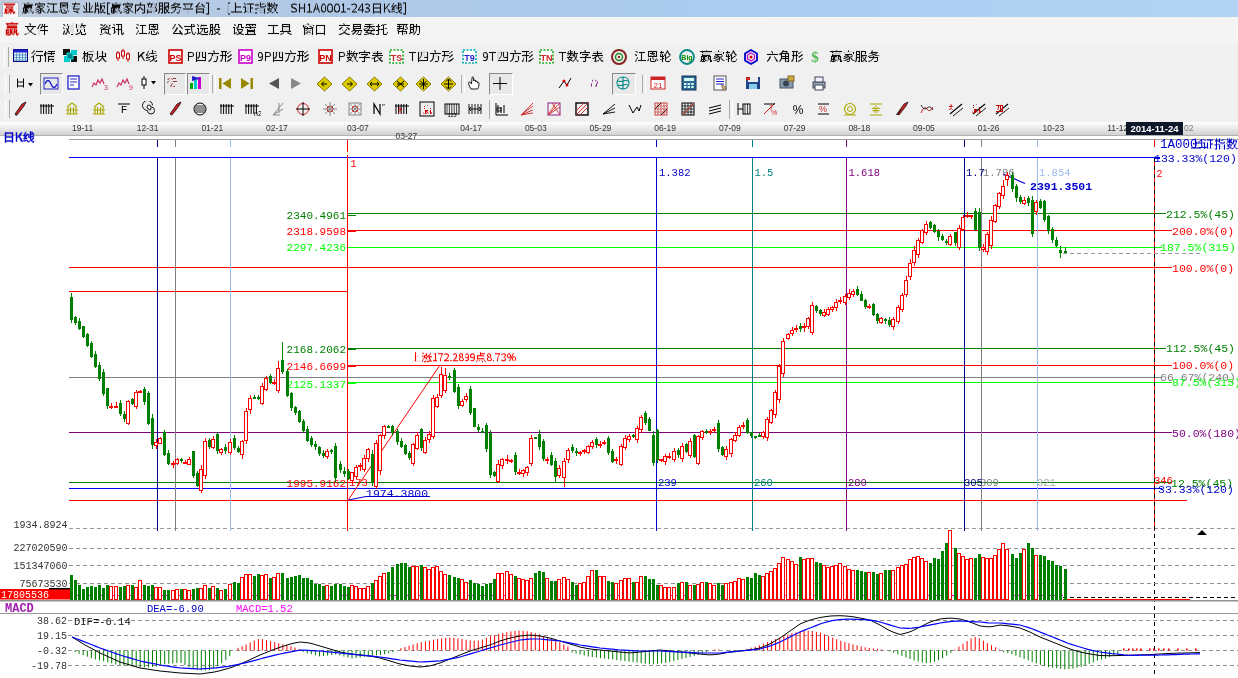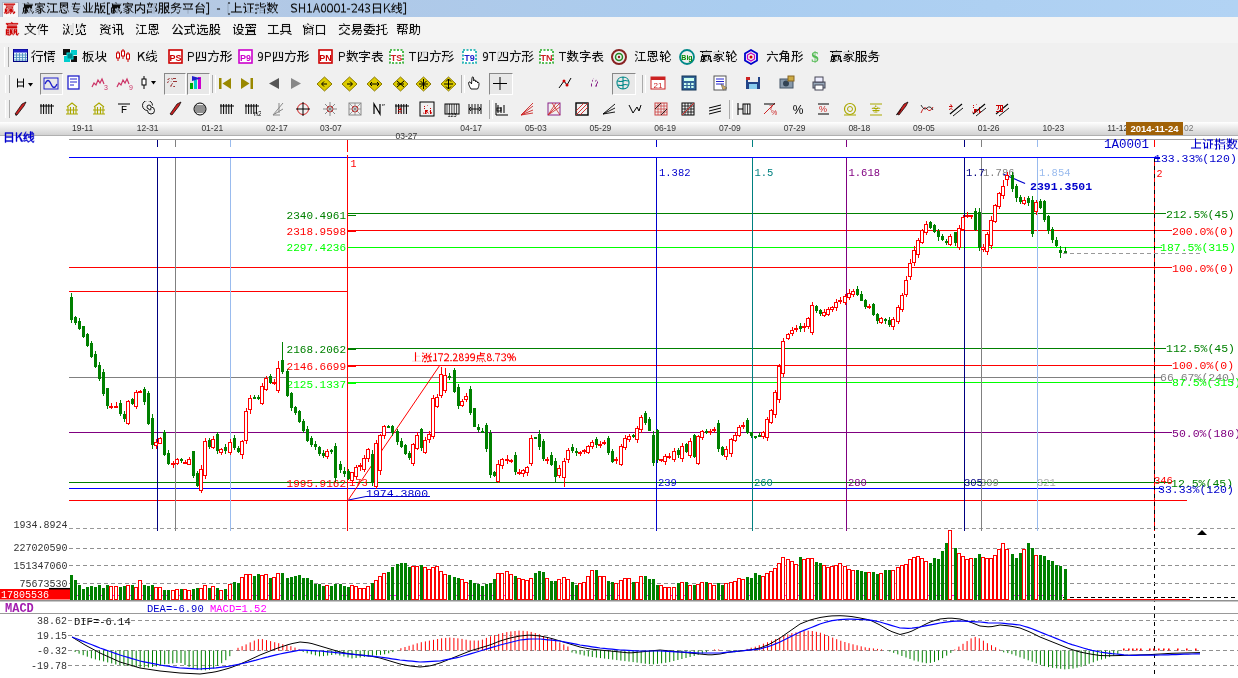--- a/index.html
+++ b/index.html
@@ -482,35 +482,35 @@
 <svg style="position:absolute;left:994px;top:101px" width="17" height="17">
     <line x1="2" y1="13" x2="14" y2="3" stroke="#000" stroke-width="1.1"></line>
     <line x1="5" y1="15" x2="15" y2="7" stroke="#000" stroke-width="0.9"></line>
     <path transform="translate(1,11)" d="M1 -7V0H1V-0H7V0H8V-7ZM1 -1V-6H3C3 -4 3 -3 2 -2C2 -2 2 -2 2 -2C4 -2 4 -4 4 -6H5V-3C5 -3 5 -2 6 -2C6 -2 7 -2 7 -2C7 -2 7 -2 7 -2C7 -3 7 -3 7 -3C7 -3 7 -3 7 -3C7 -3 6 -3 6 -3C6 -3 6 -3 6 -3V-6H7V-1Z" fill="#cc0000"></path>
   </svg>
 <div style="position:absolute;left:0;top:122px;width:1238px;height:13px;background:linear-gradient(180deg,#ffffff,#d2d2d2);border-bottom:1px solid #b0b0b0"></div>
 <div style="position:absolute;left:72px;top:123px;font:8.5px 'Liberation Sans';color:#333">19-11</div>
 <div style="position:absolute;left:136.7px;top:123px;font:8.5px 'Liberation Sans';color:#333">12-31</div>
 <div style="position:absolute;left:201.39999999999998px;top:123px;font:8.5px 'Liberation Sans';color:#333">01-21</div>
 <div style="position:absolute;left:266.09999999999997px;top:123px;font:8.5px 'Liberation Sans';color:#333">02-17</div>
-<div style="position:absolute;left:320px;top:123px;font:8.5px 'Liberation Sans';color:#333">03-07</div>
+<div style="position:absolute;left:347px;top:123px;font:8.5px 'Liberation Sans';color:#333">03-07</div>
 <div style="position:absolute;left:395.49999999999994px;top:131px;font:8.5px 'Liberation Sans';color:#333">03-27</div>
 <div style="position:absolute;left:460.19999999999993px;top:123px;font:8.5px 'Liberation Sans';color:#333">04-17</div>
 <div style="position:absolute;left:524.9px;top:123px;font:8.5px 'Liberation Sans';color:#333">05-03</div>
 <div style="position:absolute;left:589.6px;top:123px;font:8.5px 'Liberation Sans';color:#333">05-29</div>
 <div style="position:absolute;left:654.3000000000001px;top:123px;font:8.5px 'Liberation Sans';color:#333">06-19</div>
 <div style="position:absolute;left:719.0000000000001px;top:123px;font:8.5px 'Liberation Sans';color:#333">07-09</div>
 <div style="position:absolute;left:783.7000000000002px;top:123px;font:8.5px 'Liberation Sans';color:#333">07-29</div>
 <div style="position:absolute;left:848.4000000000002px;top:123px;font:8.5px 'Liberation Sans';color:#333">08-18</div>
 <div style="position:absolute;left:913.1000000000003px;top:123px;font:8.5px 'Liberation Sans';color:#333">09-05</div>
 <div style="position:absolute;left:977.8000000000003px;top:123px;font:8.5px 'Liberation Sans';color:#333">01-26</div>
 <div style="position:absolute;left:1042.5000000000002px;top:123px;font:8.5px 'Liberation Sans';color:#333">10-23</div>
 <div style="position:absolute;left:1107.2000000000003px;top:123px;font:8.5px 'Liberation Sans';color:#333">11-12</div>
 <div style="position:absolute;left:1184px;top:123px;font:8.5px 'Liberation Sans';color:#777">02</div>
-<div style="position:absolute;left:1126px;top:122px;width:57px;height:13px;background:#a16207;color:#fff;font:bold 9.5px 'Liberation Sans';text-align:center;line-height:13px">2014-11-24</div>
+<div style="position:absolute;left:1126px;top:122px;width:57px;height:13px;background:#0f172a;color:#fff;font:bold 9.5px 'Liberation Sans';text-align:center;line-height:13px">2014-11-24</div>
 <svg style="position:absolute;left:0;top:0" width="1238" height="678">
     <line x1="69" y1="139.5" x2="1238" y2="139.5" stroke="#a0a0a0" stroke-width="1"></line>
     <line x1="69" y1="157.5" x2="1160" y2="157.5" stroke="#0000ff" stroke-width="1"></line>
     <line x1="69" y1="267.5" x2="1162" y2="267.5" stroke="#ff0000" stroke-width="1"></line>
     <line x1="69" y1="291.5" x2="347.5" y2="291.5" stroke="#ff0000" stroke-width="1"></line>
     <line x1="69" y1="377.5" x2="1162" y2="377.5" stroke="#808080" stroke-width="1"></line>
     <line x1="69" y1="432.5" x2="1162" y2="432.5" stroke="#800080" stroke-width="1"></line>
     <line x1="69" y1="482.5" x2="1162" y2="482.5" stroke="#008000" stroke-width="1"></line>
     <line x1="69" y1="488.5" x2="1162" y2="488.5" stroke="#0000ff" stroke-width="1"></line>
     <line x1="69" y1="500.5" x2="1187" y2="500.5" stroke="#ff0000" stroke-width="1"></line>
@@ -1625,22 +1625,22 @@
     <rect x="1168.0" y="648.5" width="1.6" height="2" fill="#ff0000"></rect>
     <rect x="1177.0" y="648.5" width="1.6" height="2" fill="#ff0000"></rect>
     <rect x="1186.0" y="648.5" width="1.6" height="2" fill="#ff0000"></rect>
     <rect x="1195.0" y="648.5" width="1.6" height="2" fill="#ff0000"></rect>
     <polyline points="72,637.0 76,639.5 80,641.9 84,644.4 88,646.6 92,648.7 96,650.9 100,653.0 104,654.8 108,656.6 112,658.4 116,660.2 120,662.0 124,663.2 128,664.4 132,665.6 136,666.8 140,668.0 144,668.6 148,669.2 152,669.8 156,670.4 160,671.0 164,671.4 168,671.8 172,672.2 176,672.6 180,673.0 184,673.2 188,673.4 192,673.6 196,673.8 200,674.0 204,673.5 208,672.9 212,672.4 216,671.7 220,670.7 224,669.6 228,668.5 232,667.2 236,665.6 240,664.0 244,662.4 248,660.6 252,658.7 256,656.9 260,655.0 264,653.4 268,651.8 272,650.2 276,648.7 280,647.3 284,646.0 288,644.7 292,643.6 296,642.8 300,642.0 304,642.4 308,642.8 312,643.6 316,644.8 320,646.0 324,647.2 328,648.4 332,649.6 336,650.8 340,652.0 344,652.8 348,653.6 352,654.2 356,654.6 360,655.0 364,655.4 368,655.8 372,656.4 376,657.2 380,658.0 384,659.2 388,660.4 392,661.6 396,662.8 400,664.0 404,664.8 408,665.6 412,666.2 416,666.6 420,667.0 424,666.6 428,666.2 432,665.4 436,664.2 440,663.0 444,661.4 448,659.8 452,658.2 456,656.6 460,655.0 464,653.4 468,651.8 472,650.4 476,649.2 480,648.0 484,646.8 488,645.6 492,644.2 496,642.6 500,641.0 504,639.8 508,638.6 512,637.6 516,636.8 520,636.0 524,635.6 528,635.2 532,635.2 536,635.6 540,636.0 544,636.8 548,637.6 552,638.6 556,639.8 560,641.0 564,642.2 568,643.4 572,644.6 576,645.8 580,647.0 584,647.8 588,648.6 592,649.2 596,649.6 600,650.0 604,650.4 608,650.8 612,651.2 616,651.6 620,652.0 624,652.4 628,652.8 632,652.8 636,652.4 640,652.0 644,651.6 648,651.2 652,650.8 656,650.4 660,650.0 664,650.4 668,650.8 672,651.2 676,651.6 680,652.0 684,652.4 688,652.8 692,653.2 696,653.6 700,654.0 704,654.4 708,654.8 712,654.8 716,654.4 720,654.0 724,653.2 728,652.4 732,651.8 736,651.4 740,651.0 744,650.6 748,650.2 752,649.6 756,648.8 760,648.0 764,646.4 768,644.8 772,642.8 776,640.4 780,638.0 784,635.2 788,632.4 792,629.6 796,626.8 800,624.0 804,622.4 808,620.8 812,619.5 816,618.5 820,617.5 824,616.9 828,616.3 832,615.9 836,615.8 840,615.7 844,615.9 848,616.2 852,616.6 856,617.3 860,618.0 864,618.8 868,619.6 872,621.0 876,623.0 880,625.0 884,627.4 888,629.8 892,631.7 896,633.1 900,634.5 904,633.5 908,632.5 912,631.0 916,629.0 920,627.0 924,625.0 928,623.0 932,621.4 936,620.2 940,619.0 944,618.6 948,618.2 952,618.2 956,618.6 960,619.0 964,620.2 968,621.4 972,622.8 976,624.4 980,626.0 984,626.4 988,626.8 992,626.6 996,625.8 1000,625.0 1004,625.4 1008,625.8 1012,626.4 1016,627.2 1020,628.0 1024,629.6 1028,631.2 1032,633.0 1036,635.0 1040,637.0 1044,638.6 1048,640.2 1052,641.8 1056,643.4 1060,645.0 1064,646.6 1068,648.2 1072,649.6 1076,650.8 1080,652.0 1084,652.8 1088,653.6 1092,654.3 1096,654.9 1100,655.5 1104,655.6 1108,655.7 1112,655.7 1116,655.6 1120,655.5 1124,655.4 1128,655.3 1132,655.1 1136,655.0 1140,654.9 1144,654.8 1148,654.7 1152,654.5 1156,654.2 1160,654.0 1164,653.8 1168,653.5 1172,653.3 1176,653.2 1180,653.1 1184,653.0 1188,652.9 1192,652.8 1196,652.7 1200,652.6" fill="none" stroke="#000000" stroke-width="1"></polyline>
     <polyline points="72,637.0 76,638.5 80,640.1 84,641.6 88,643.2 92,644.8 96,646.4 100,648.0 104,649.4 108,650.8 112,652.2 116,653.6 120,655.0 124,656.2 128,657.4 132,658.6 136,659.8 140,661.0 144,661.8 148,662.6 152,663.4 156,664.2 160,665.0 164,665.6 168,666.2 172,666.8 176,667.4 180,668.0 184,668.2 188,668.4 192,668.6 196,668.8 200,669.0 204,668.7 208,668.5 212,668.2 216,667.9 220,667.3 224,666.8 228,666.3 232,665.6 236,664.8 240,664.0 244,663.2 248,662.2 252,661.1 256,660.1 260,659.0 264,657.9 268,656.9 272,655.8 276,654.8 280,654.0 284,653.2 288,652.4 292,651.6 296,650.8 300,650.0 304,650.2 308,650.4 312,650.6 316,650.8 320,651.0 324,651.4 328,651.8 332,652.2 336,652.6 340,653.0 344,653.4 348,653.8 352,654.2 356,654.6 360,655.0 364,655.4 368,655.8 372,656.2 376,656.6 380,657.0 384,657.6 388,658.2 392,658.8 396,659.4 400,660.0 404,660.4 408,660.8 412,661.2 416,661.6 420,662.0 424,661.8 428,661.6 432,661.4 436,661.2 440,661.0 444,660.2 448,659.4 452,658.6 456,657.8 460,657.0 464,655.8 468,654.6 472,653.4 476,652.2 480,651.0 484,649.8 488,648.6 492,647.4 496,646.2 500,645.0 504,644.0 508,643.0 512,642.0 516,641.0 520,640.0 524,639.6 528,639.2 532,639.0 536,639.0 540,639.0 544,639.4 548,639.8 552,640.2 556,640.6 560,641.0 564,641.8 568,642.6 572,643.4 576,644.2 580,645.0 584,645.6 588,646.2 592,646.8 596,647.4 600,648.0 604,648.4 608,648.8 612,649.2 616,649.6 620,650.0 624,650.2 628,650.4 632,650.6 636,650.8 640,651.0 644,651.0 648,651.0 652,651.0 656,651.0 660,651.0 664,651.2 668,651.4 672,651.6 676,651.8 680,652.0 684,652.2 688,652.4 692,652.6 696,652.8 700,653.0 704,653.0 708,653.0 712,653.0 716,653.0 720,653.0 724,652.6 728,652.2 732,651.8 736,651.4 740,651.0 744,650.6 748,650.2 752,649.8 756,649.4 760,649.0 764,647.8 768,646.6 772,645.2 776,643.6 780,642.0 784,640.0 788,638.0 792,636.0 796,634.0 800,632.0 804,630.4 808,628.8 812,627.2 816,625.6 820,624.0 824,622.8 828,621.6 832,620.7 836,620.1 840,619.5 844,619.3 848,619.1 852,619.1 856,619.3 860,619.5 864,619.7 868,619.9 872,620.4 876,621.2 880,622.0 884,623.2 888,624.4 892,625.6 896,626.8 900,628.0 904,628.2 908,628.4 912,628.2 916,627.6 920,627.0 924,626.2 928,625.4 932,624.6 936,623.8 940,623.0 944,622.4 948,621.8 952,621.4 956,621.2 960,621.0 964,621.2 968,621.4 972,621.6 976,621.8 980,622.0 984,622.4 988,622.8 992,623.0 996,623.0 1000,623.0 1004,623.4 1008,623.8 1012,624.2 1016,624.6 1020,625.0 1024,626.2 1028,627.4 1032,628.8 1036,630.4 1040,632.0 1044,633.6 1048,635.2 1052,636.8 1056,638.4 1060,640.0 1064,641.6 1068,643.2 1072,644.6 1076,645.8 1080,647.0 1084,648.2 1088,649.4 1092,650.4 1096,651.2 1100,652.0 1104,652.6 1108,653.2 1112,653.7 1116,654.0 1120,654.4 1124,654.8 1128,655.1 1132,655.3 1136,655.3 1140,655.2 1144,655.2 1148,655.2 1152,655.2 1156,655.1 1160,655.0 1164,654.9 1168,654.8 1172,654.7 1176,654.6 1180,654.4 1184,654.2 1188,654.1 1192,654.0 1196,653.9 1200,653.9" fill="none" stroke="#0000ff" stroke-width="1.2"></polyline>
   </svg>
 <svg style="position:absolute;left:3px;top:131px;overflow:visible" width="34" height="16">
     <path transform="translate(0,10.6)" d="M3 -4H9V-1H3ZM3 -5V-8H9V-5ZM2 -9V1H3V0H9V1H10V-9Z M13 0H14V-3L16 -5L18 0H20L17 -5L19 -9H18L14 -4H14V-9H13Z M20 -1 21 0C22 -0 23 -1 25 -1L24 -2C23 -1 21 -1 20 -1ZM28 -9C29 -9 30 -9 30 -8L30 -9C30 -9 29 -10 29 -10ZM21 -5C21 -5 21 -5 23 -5C22 -5 22 -4 21 -4C21 -3 21 -3 20 -3C21 -3 21 -2 21 -2C21 -2 21 -2 24 -3C24 -3 24 -4 24 -4L22 -3C23 -4 24 -6 25 -7L24 -8C24 -7 23 -7 23 -6L22 -6C22 -7 23 -8 23 -10L23 -10C22 -9 21 -7 21 -7C21 -6 21 -6 20 -6C20 -6 21 -5 21 -5ZM30 -4C30 -3 29 -3 28 -2C28 -3 28 -4 28 -4L31 -5L31 -6L28 -5C28 -6 28 -6 28 -7L31 -7L31 -8L28 -8C28 -8 28 -9 28 -10H27C27 -9 27 -8 27 -7L25 -7L25 -6L27 -7C27 -6 27 -6 27 -5L25 -5L25 -4L27 -4C27 -3 27 -2 28 -2C27 -1 26 -0 24 0C25 0 25 1 25 1C26 0 27 -0 28 -1C29 0 29 1 30 1C31 1 31 1 31 -1C31 -1 31 -1 31 -1C31 -0 30 0 30 0C30 0 29 -0 29 -1C30 -2 31 -3 31 -4Z" fill="#0000cc" stroke="#0000cc" stroke-width="0.4"></path>
   </svg>
-<div style="position:absolute;left:1104px;top:138px;font:12.5px 'Liberation Mono';color:#0000cc">1A0001</div>
+<div style="position:absolute;left:1160px;top:138px;font:12.5px 'Liberation Mono';color:#0000cc">1A0001</div>
 <svg style="position:absolute;left:1190px;top:138px;overflow:visible" width="51" height="16">
     <path transform="translate(0,10.6)" d="M5 -10V-1H1V0H11V-1H6V-5H11V-6H6V-10Z M13 -9C14 -9 15 -8 15 -7L16 -8C15 -8 14 -9 14 -10ZM16 -0V0H24V-0H21V-4H23V-5H21V-8H23V-9H17V-8H20V-0H18V-6H17V-0ZM13 -6V-5H14V-1C14 -1 14 -0 14 0C14 0 14 0 14 1C14 0 15 0 17 -1C17 -2 16 -2 16 -2L15 -1V-6Z M34 -9C33 -9 32 -9 30 -8V-10H29V-7C29 -6 30 -5 31 -5C31 -5 34 -5 34 -5C35 -5 35 -6 35 -7C35 -7 35 -8 35 -8C35 -6 34 -6 34 -6C33 -6 31 -6 31 -6C30 -6 30 -6 30 -7V-8C32 -8 34 -8 35 -9ZM30 -2H34V-0H30ZM30 -2V-4H34V-2ZM29 -4V1H30V0H34V1H35V-4ZM26 -10V-8H25V-7H26V-4L24 -4L25 -3L26 -3V-0C26 0 26 0 26 0C26 0 25 0 25 0C25 0 25 1 25 1C26 1 26 1 27 1C27 1 27 0 27 -0V-4L29 -4L29 -5L27 -4V-7H29V-8H27V-10Z M41 -10C41 -9 41 -9 40 -8L41 -8C41 -8 42 -9 42 -10ZM37 -10C37 -9 38 -8 38 -8L38 -8C38 -9 38 -9 38 -10ZM41 -3C41 -2 40 -2 40 -2C39 -2 39 -2 38 -2C39 -2 39 -3 39 -3ZM37 -2C38 -2 39 -1 39 -1C38 -0 37 -0 36 0C37 0 37 1 37 1C38 1 39 0 40 -1C40 -0 41 -0 41 0L42 -1C41 -1 41 -1 40 -1C41 -2 42 -3 42 -4L41 -4L41 -4H39L40 -4L39 -5C39 -4 39 -4 38 -4H37V-3H38C38 -3 38 -2 37 -2ZM39 -10V-8H37V-7H39C38 -6 37 -6 36 -5C37 -5 37 -5 37 -5C38 -5 38 -6 39 -6V-5H40V-6C40 -6 41 -5 42 -5L42 -6C42 -6 41 -7 40 -7H42V-8H40V-10ZM44 -10C43 -8 43 -6 42 -5C42 -4 42 -4 42 -4C43 -4 43 -5 43 -6C44 -4 44 -3 44 -2C44 -1 43 -0 41 0C42 0 42 1 42 1C43 0 44 -0 45 -2C45 -1 46 0 47 1C47 1 47 0 48 0C47 -0 46 -1 45 -2C46 -4 46 -5 47 -7H47V-8H44C44 -8 44 -9 44 -10ZM46 -7C46 -6 45 -4 45 -3C44 -4 44 -6 44 -7Z" fill="#0000cc" stroke="#0000cc" stroke-width="0.1"></path>
   </svg>
 <svg style="position:absolute;left:411px;top:352px;overflow:visible" width="108" height="14">
     <path transform="translate(0,9.2)" d="M4 -9V-0H1V0H10V-0H5V-5H9V-5H5V-9Z M11 -8C12 -8 12 -7 13 -7L13 -7C13 -8 12 -8 12 -9ZM11 -5C11 -5 12 -4 12 -4L13 -5C12 -5 12 -5 11 -6ZM11 0 12 1C12 -0 12 -2 13 -3L12 -3C12 -2 11 -0 11 0ZM20 -9C19 -7 18 -6 17 -6C18 -5 18 -5 18 -5C19 -6 20 -7 20 -8ZM13 -6C13 -5 13 -4 13 -3H15C15 -1 15 -0 14 -0C14 0 14 0 14 0C14 0 14 0 13 0C13 0 13 1 13 1C14 1 14 1 14 1C15 1 15 1 15 0C15 0 15 -1 16 -3C16 -3 16 -4 16 -4H14C14 -4 14 -5 14 -5H16V-8H13V-8H15V-6ZM16 1C17 1 17 1 19 -0C19 -0 19 -1 19 -1L17 -0V-4H18C18 -2 19 -0 20 1C20 0 21 0 21 0C20 -1 19 -2 19 -4H21V-5H17V-9H17V-5H16V-4H17V-1C17 -0 16 0 16 0C16 0 16 1 16 1Z M22 0H26V-1H25V-8H24C23 -7 23 -7 22 -7V-7H24V-1H22Z M29 0H30C30 -3 30 -5 32 -7V-8H27V-7H31C30 -5 29 -3 29 0Z M33 0H38V-1H36C35 -1 35 -1 35 -1C36 -2 38 -4 38 -6C38 -7 37 -8 35 -8C34 -8 34 -7 33 -7L34 -6C34 -7 35 -7 35 -7C36 -7 37 -6 37 -6C37 -4 36 -3 33 -1Z M40 0C40 0 41 -0 41 -1C41 -1 40 -1 40 -1C40 -1 39 -1 39 -1C39 -0 40 0 40 0Z M42 0H47V-1H45C44 -1 44 -1 43 -1C45 -2 46 -4 46 -6C46 -7 45 -8 44 -8C43 -8 42 -7 42 -7L42 -6C43 -7 43 -7 44 -7C45 -7 45 -6 45 -6C45 -4 44 -3 42 -1Z M50 0C52 0 53 -1 53 -2C53 -3 52 -3 51 -4V-4C52 -4 52 -5 52 -6C52 -7 52 -8 50 -8C49 -8 48 -7 48 -6C48 -5 49 -4 49 -4V-4C48 -4 48 -3 48 -2C48 -1 49 0 50 0ZM51 -4C50 -5 49 -5 49 -6C49 -7 49 -7 50 -7C51 -7 51 -6 51 -6C51 -5 51 -5 51 -4ZM50 -1C49 -1 49 -1 49 -2C49 -3 49 -3 50 -4C51 -3 52 -3 52 -2C52 -1 51 -1 50 -1Z M56 0C57 0 58 -1 58 -4C58 -7 57 -8 56 -8C55 -8 54 -7 54 -5C54 -4 54 -3 56 -3C56 -3 57 -3 57 -4C57 -1 56 -1 55 -1C55 -1 55 -1 54 -1L54 -1C54 -0 55 0 56 0ZM57 -5C57 -4 56 -4 56 -4C55 -4 54 -4 54 -5C54 -6 55 -7 56 -7C57 -7 57 -6 57 -5Z M61 0C63 0 64 -1 64 -4C64 -7 63 -8 62 -8C60 -8 59 -7 59 -5C59 -4 60 -3 61 -3C62 -3 63 -3 63 -4C63 -1 62 -1 61 -1C61 -1 60 -1 60 -1L59 -1C60 -0 61 0 61 0ZM63 -5C63 -4 62 -4 62 -4C61 -4 60 -4 60 -5C60 -6 61 -7 62 -7C63 -7 63 -6 63 -5Z M67 -5H73V-3H67ZM68 -1C68 -1 69 0 69 1L69 1C69 0 69 -1 69 -1ZM70 -1C71 -1 71 0 71 1L72 1C72 0 71 -1 71 -1ZM73 -1C73 -1 74 0 74 1L75 0C74 -0 74 -1 73 -2ZM67 -2C66 -1 66 0 65 0L66 1C66 0 67 -1 67 -1ZM66 -6V-2H73V-6H70V-7H74V-8H70V-9H69V-6Z M78 0C80 0 81 -1 81 -2C81 -3 80 -3 79 -4V-4C80 -4 80 -5 80 -6C80 -7 79 -8 78 -8C77 -8 76 -7 76 -6C76 -5 77 -4 77 -4V-4C76 -4 76 -3 76 -2C76 -1 77 0 78 0ZM79 -4C78 -5 77 -5 77 -6C77 -7 77 -7 78 -7C79 -7 79 -6 79 -6C79 -5 79 -5 79 -4ZM78 -1C77 -1 77 -1 77 -2C77 -3 77 -3 78 -4C79 -3 80 -3 80 -2C80 -1 79 -1 78 -1Z M82 0C83 0 83 -0 83 -1C83 -1 83 -1 82 -1C82 -1 82 -1 82 -1C82 -0 82 0 82 0Z M86 0H87C87 -3 87 -5 89 -7V-8H84V-7H88C87 -5 86 -3 86 0Z M93 0C94 0 95 -1 95 -2C95 -3 94 -4 93 -4V-4C94 -4 95 -5 95 -6C95 -7 94 -8 93 -8C92 -8 91 -7 90 -7L91 -6C91 -7 92 -7 92 -7C93 -7 94 -7 94 -6C94 -5 93 -4 92 -4V-4C93 -4 94 -3 94 -2C94 -1 93 -1 92 -1C92 -1 91 -1 91 -2L90 -1C91 -0 91 0 93 0Z M98 -3C99 -3 100 -4 100 -5C100 -7 99 -8 98 -8C97 -8 96 -7 96 -5C96 -4 97 -3 98 -3ZM98 -4C97 -4 97 -4 97 -5C97 -7 97 -7 98 -7C98 -7 99 -7 99 -5C99 -4 98 -4 98 -4ZM98 0H99L103 -8H102ZM103 0C104 0 105 -1 105 -2C105 -4 104 -5 103 -5C102 -5 101 -4 101 -2C101 -1 102 0 103 0ZM103 -0C103 -0 102 -1 102 -2C102 -4 103 -4 103 -4C104 -4 104 -4 104 -2C104 -1 104 -0 103 -0Z" fill="#ff0000" stroke="#ff0000" stroke-width="0.1"></path>
   </svg>
 <div style="position:absolute;left:5px;top:602px;font:bold 12px 'Liberation Mono';color:#a21caf">MACD</div>
 <div style="position:absolute;left:74px;top:616px;font:10.5px 'Liberation Mono';color:#111">DIF=-6.14</div>
 <div style="position:absolute;left:147px;top:603px;font:10.5px 'Liberation Mono';color:#0000cc">DEA=-6.90</div>
-<div style="position:absolute;left:210px;top:603px;font:10.5px 'Liberation Mono';color:#ff00ff">MACD=1.52</div>
+<div style="position:absolute;left:236px;top:603px;font:10.5px 'Liberation Mono';color:#ff00ff">MACD=1.52</div>
 </body></html>

